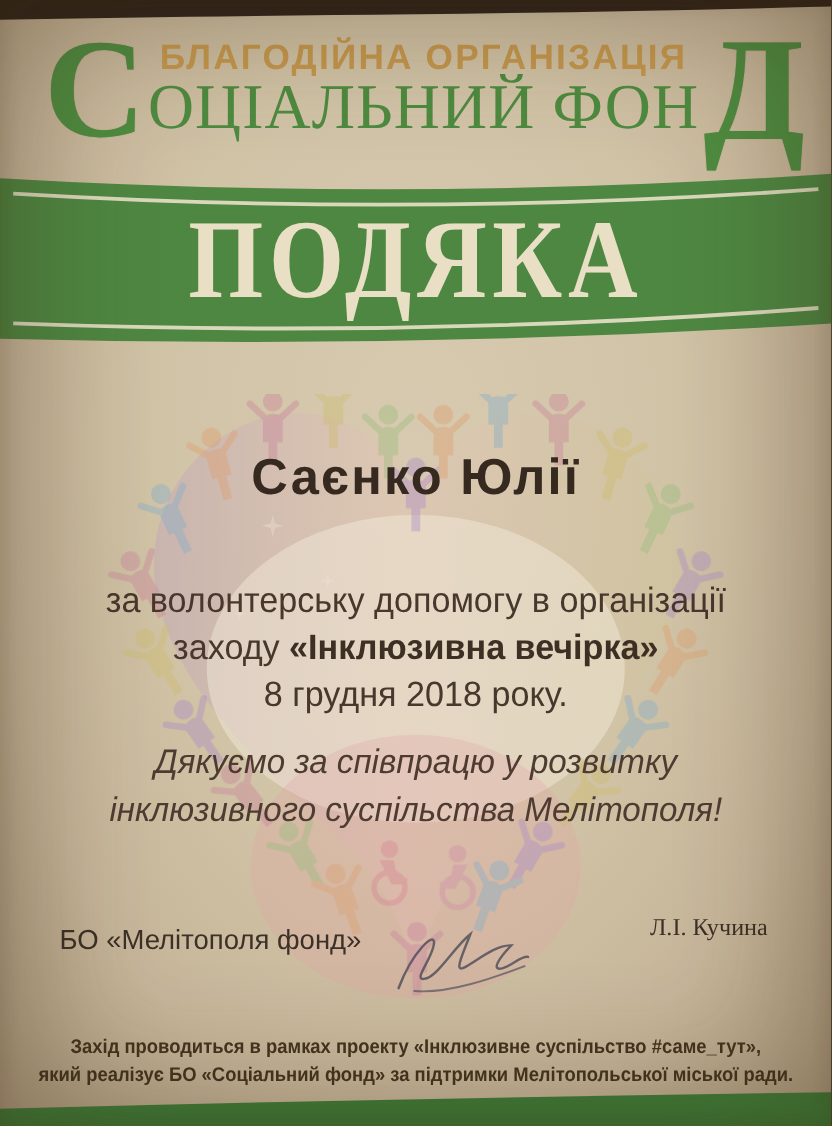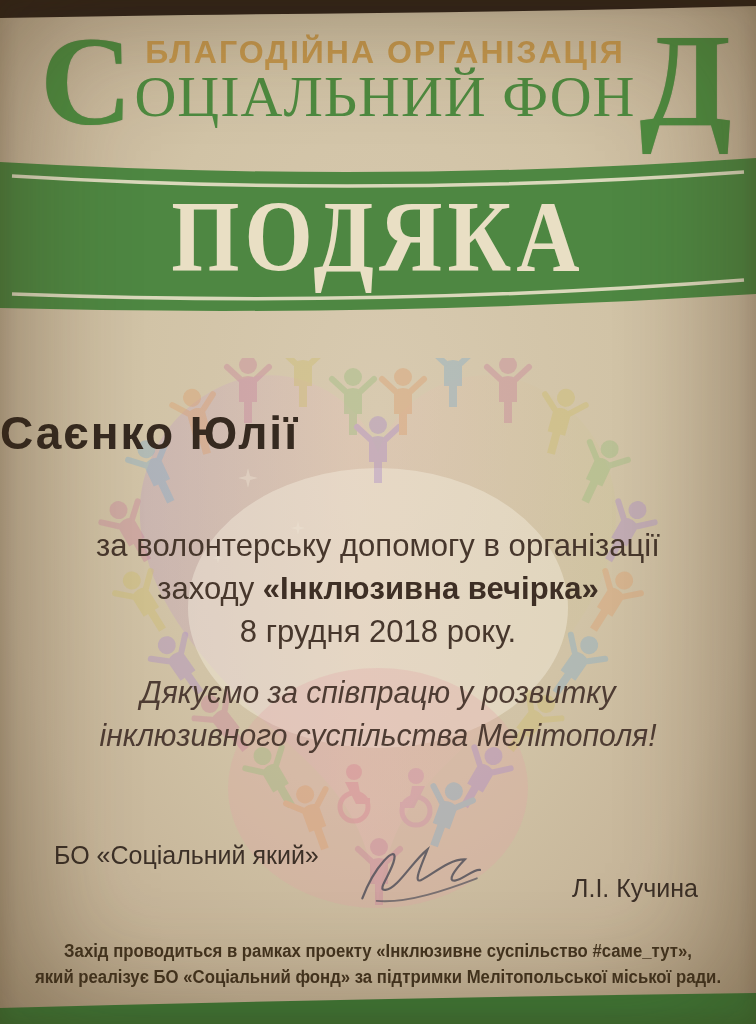--- a/index.html
+++ b/index.html
@@ -33,38 +33,38 @@
   .banner-svg{position:absolute;left:0;top:148px;width:756px;height:172px;}
   .banner-title{
     position:absolute;top:186px;left:0;width:756px;text-align:center;
     font-family:"Liberation Serif",serif;font-weight:700;font-size:102px;line-height:1;
     color:#e9dfc4;letter-spacing:6px;transform:scaleX(0.86);
   }
   
   .watermark{position:absolute;left:98px;top:358px;width:560px;height:586px;}
   
   .recipient{
-    position:absolute;top:406px;left:0;width:756px;
+    position:absolute;top:406px;left:0;width:756px;text-align:center;
     font-size:46px;font-weight:700;color:#362a20;letter-spacing:2px;
   }
   .body-text{
     position:absolute;top:524px;left:0;width:756px;text-align:center;
     font-size:32px;color:#47372c;line-height:1.34;transform:scaleX(0.97);
   }
   .body-text .bold{font-weight:700;color:#3e2f25;}
   .note{
     position:absolute;top:672px;left:0;width:756px;text-align:center;
     font-style:italic;font-size:31px;color:#4e3c33;line-height:1.38;transform:scaleX(0.97);
   }
   
   .sig-role{
     position:absolute;left:54px;top:838px;font-size:25px;color:#3c3027;line-height:1.42;
   }
   .sig-name{
-    position:absolute;right:58px;top:874px;font-size:25px;color:#3c3027;
+    position:absolute;right:58px;top:830px;font-size:22px;color:#3c3027;font-family:Liberation Serif, serif;
   }
   .signature-svg{position:absolute;left:352px;top:834px;width:140px;height:78px;transform:rotate(-6deg);}
   
   .footer{
     position:absolute;top:938px;left:0;width:756px;text-align:center;
     font-size:18px;font-weight:700;color:#43341f;line-height:1.45;transform:scaleX(0.93);
   }
   
   .bottom-bar{position:absolute;left:0;bottom:0;width:756px;height:36px;}
   
@@ -168,21 +168,21 @@
     <div><span>заходу </span><span class="bold">«Інклюзивна вечірка»</span></div>
     <div>8 грудня 2018 року.</div>
   </div>
 
   <div class="note">
     <div>Дякуємо за співпрацю у розвитку</div>
     <div>інклюзивного суспільства Мелітополя!</div>
   </div>
 
   <div class="sig-role">
-    <div>БО «Соціальний який»</div>
+    <div>БО «Мелітополя фонд»</div>
   </div>
   <svg class="signature-svg" viewBox="0 0 140 78" aria-hidden="true">
     <path d="M8,58 C24,26 48,8 44,22 C40,36 22,52 32,52 C44,52 62,26 78,16 C70,32 60,48 68,46 C80,42 98,28 114,30 C102,40 94,50 102,50 C110,50 122,40 128,42" fill="none" stroke="#53525c" stroke-width="2.2" stroke-linecap="round" opacity="0.85"></path>
     <path d="M22,62 C52,68 94,58 124,50" fill="none" stroke="#53525c" stroke-width="1.8" stroke-linecap="round" opacity="0.7"></path>
   </svg>
   <div class="sig-name">Л.І. Кучина</div>
 
   <div class="footer">
     <div>Захід проводиться в рамках проекту «Інклюзивне суспільство #саме_тут»,</div>
     <div>який реалізує БО «Соціальний фонд» за підтримки Мелітопольської міської ради.</div>

